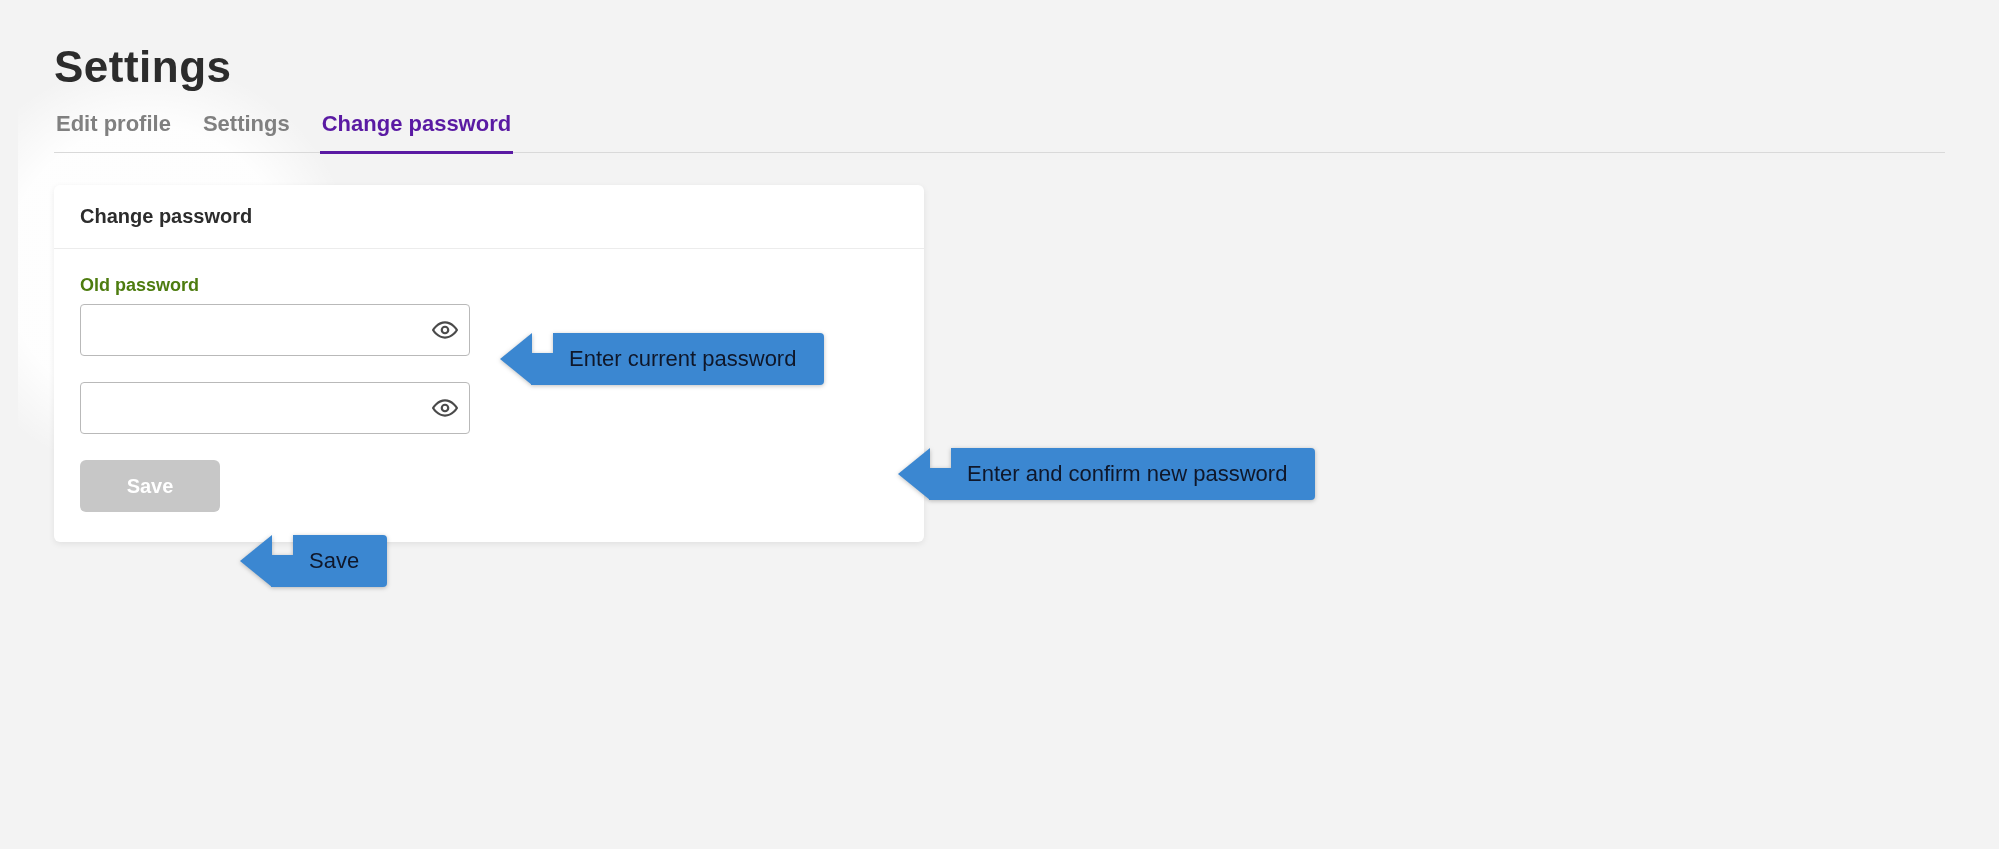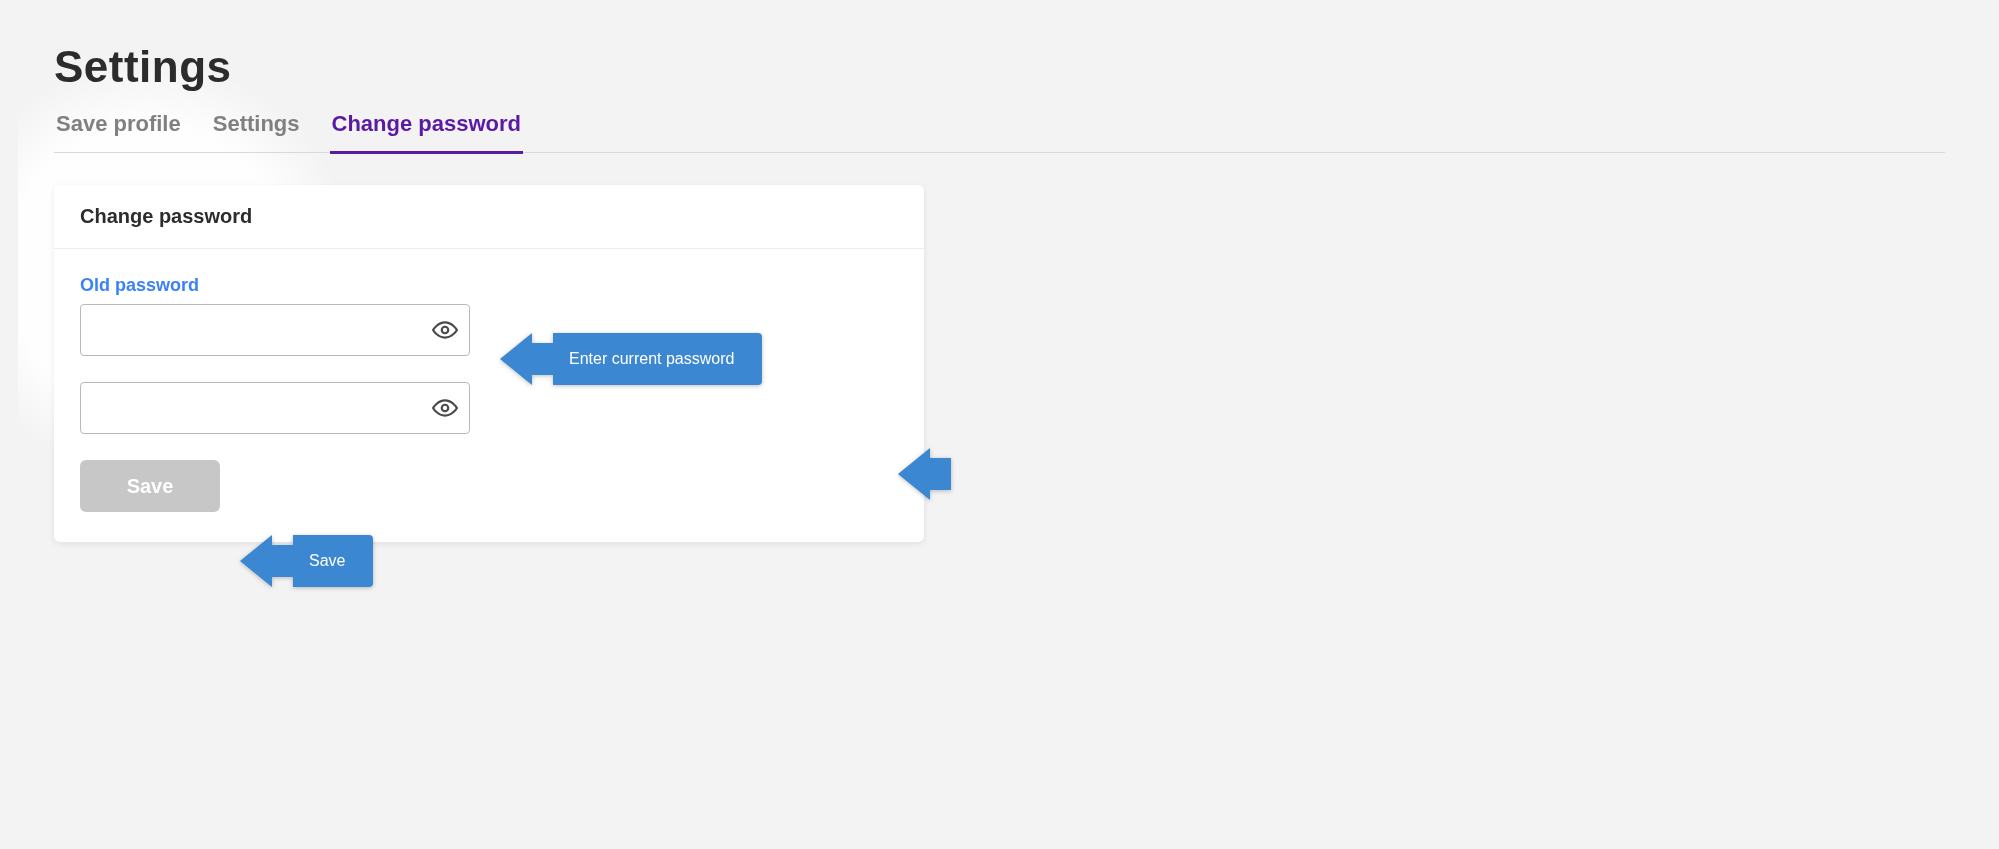--- a/index.html
+++ b/index.html
@@ -92,21 +92,21 @@
     margin-bottom: 26px;
   }
   .field {
     display: flex;
     flex-direction: column;
     width: 390px;
   }
   .field-label {
     font-size: 18px;
     font-weight: 700;
-    color: #3b82f6;
+    color: #4d7c0f;
     margin-bottom: 8px;
   }
   .input-wrap {
     position: relative;
     display: flex;
     align-items: center;
   }
   .input-wrap input {
     width: 100%;
     height: 52px;
@@ -141,23 +141,23 @@
     font-weight: 700;
     border: none;
     border-radius: 6px;
     cursor: pointer;
   }
 
   
   .callout {
     position: absolute;
     display: flex;
-    align-items: center;
-    color: #ffffff;
-    font-size: 16px;
+    align-items: flex-end;
+    color: #0f172a;
+    font-size: 22px;
     font-weight: 400;
     filter: drop-shadow(0 1px 2px rgba(0,0,0,0.25));
     pointer-events: none;
     white-space: nowrap;
   }
   .callout .arrow {
     width: 0;
     height: 0;
     border-top: 26px solid transparent;
     border-bottom: 26px solid transparent;
@@ -191,21 +191,21 @@
 <div class="page">
   <div class="card-bg">
     <div class="decor-circle"></div>
   </div>
 
   <div class="content">
 
     <h1 class="page-title">Settings</h1>
 
     <div class="tabs">
-      <div class="tab">Save profile</div>
+      <div class="tab">Edit profile</div>
       <div class="tab">Settings</div>
       <div class="tab active">Change password</div>
     </div>
 
     <div class="panel">
       <div class="panel-header">Change password</div>
       <div class="panel-body">
 
         <div class="field-row">
           <div class="field">
@@ -242,20 +242,21 @@
     </div>
 
     <div class="callout c1">
       <div class="arrow"></div>
       <div class="stem"></div>
       <div class="body">Enter current password</div>
     </div>
     <div class="callout c2">
       <div class="arrow"></div>
       <div class="stem"></div>
+      <div class="body">Enter and confirm new password</div>
     </div>
     <div class="callout c3">
       <div class="arrow"></div>
       <div class="stem"></div>
       <div class="body">Save</div>
     </div>
 
   </div>
 </div>
 

